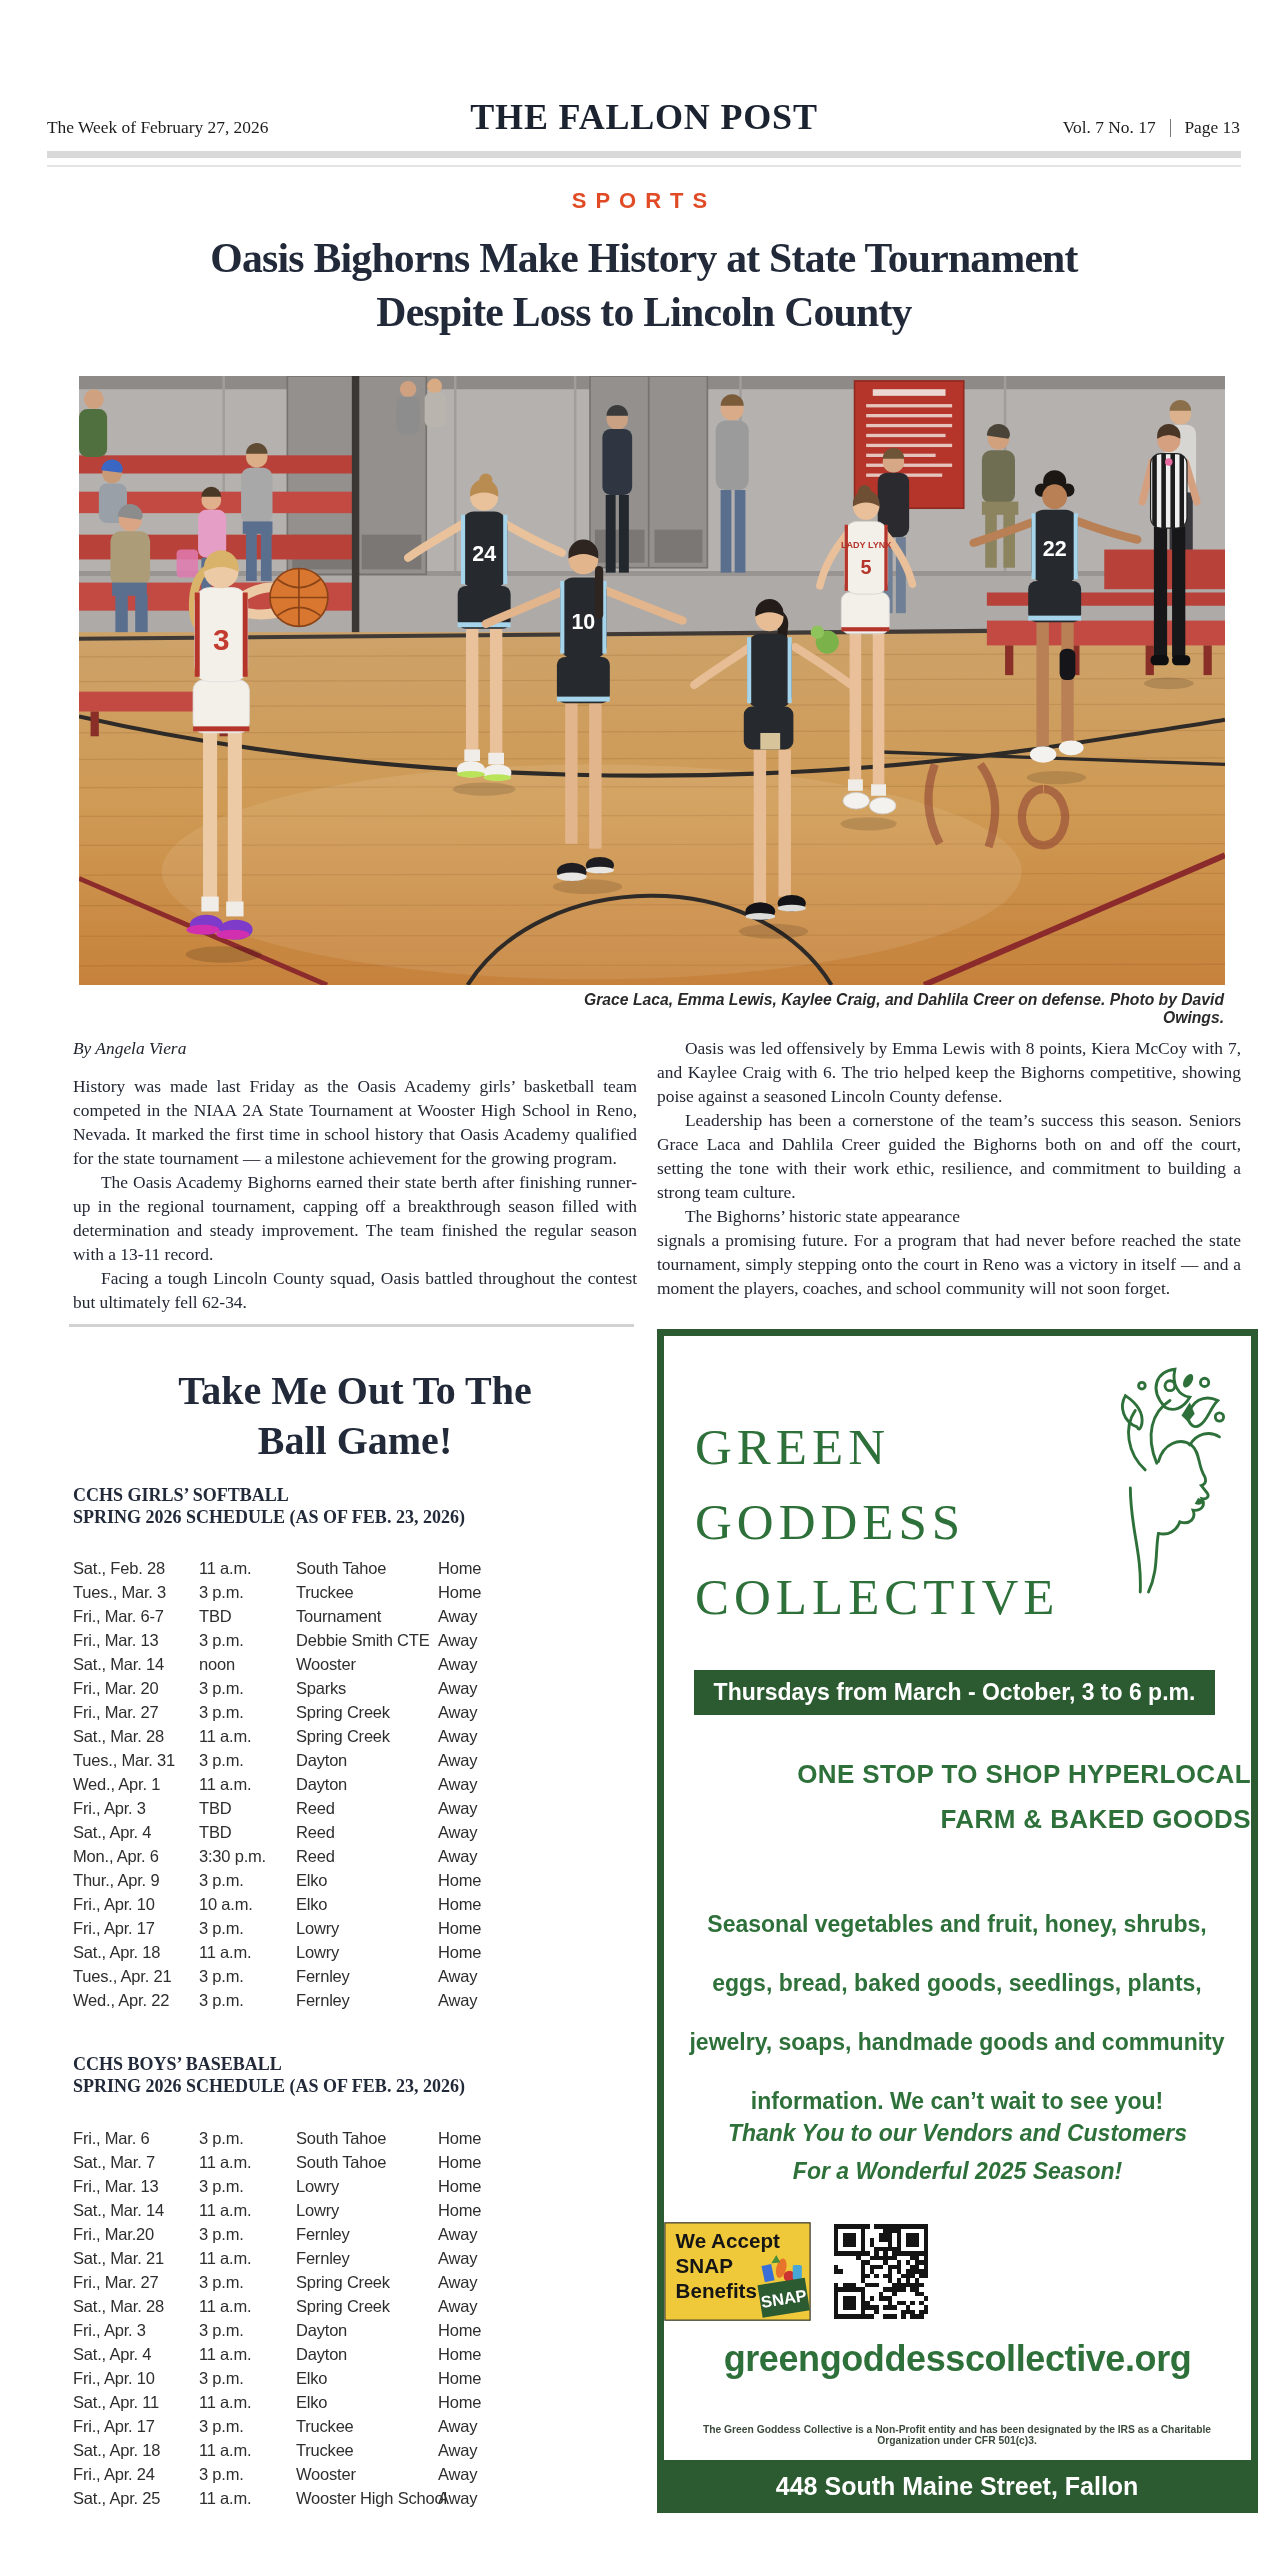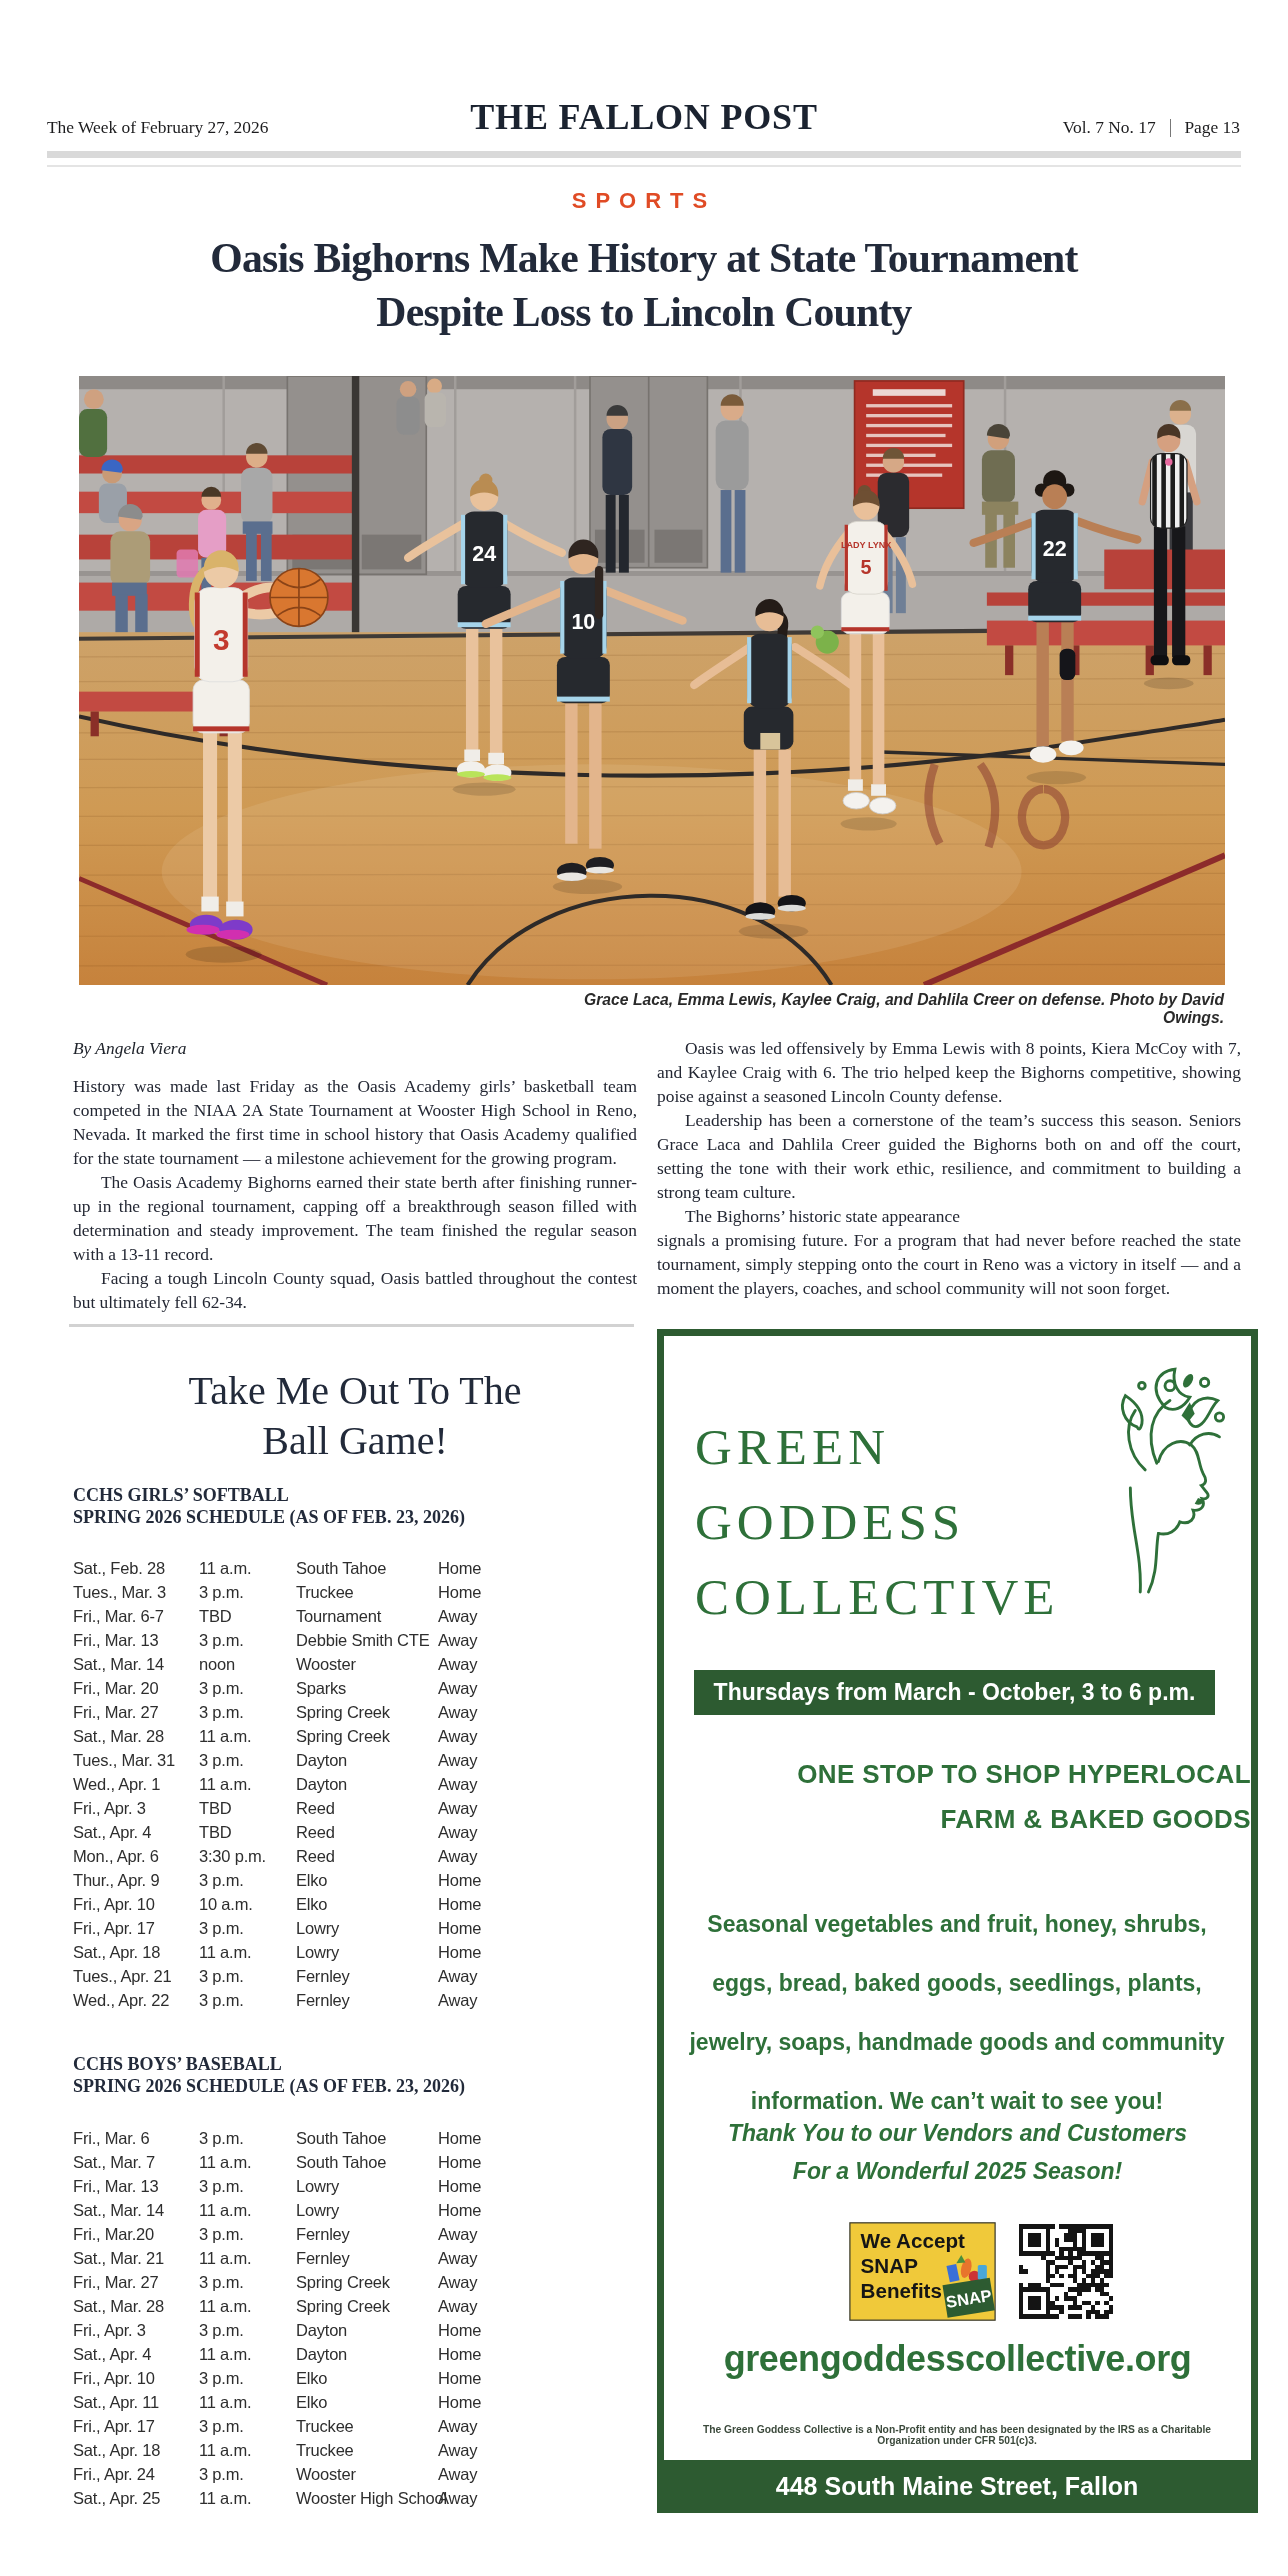--- a/index.html
+++ b/index.html
@@ -36,21 +36,21 @@
   .col{position:absolute;font-size:17.4px;line-height:24px;text-align:justify;color:#232733;}
   .col-left{left:73px;top:1074px;width:564px;}
   .col-right{left:657px;top:1036px;width:584px;}
   .body-p{margin:0;}
   .body-p.ind{text-indent:28px;}
 
   .divider{position:absolute;left:69px;top:1324px;width:565px;height:2.5px;background:#d2d2d2;}
 
   
   .ballgame{position:absolute;left:73px;top:1366px;width:564px;text-align:center;
-            font-weight:400;font-size:40px;line-height:50px;color:#222a3a;}
+            font-weight:700;font-size:40px;line-height:50px;color:#222a3a;}
   .sched-head{position:absolute;left:73px;width:564px;text-align:left;font-weight:700;
               font-size:18px;line-height:22px;color:#222a3a;}
   .sched-head-softball{top:1484px;}
   .sched-head-baseball{top:2053px;}
   .sched-table{position:absolute;left:73px;width:570px;font-family:"Liberation Sans",sans-serif;
                font-size:16.5px;letter-spacing:-0.2px;color:#2e2e2e;}
   .sched-table-softball{top:1556px;}
   .sched-table-baseball{top:2126px;}
   .sched-row{display:grid;grid-template-columns:126px 97px 142px 1fr;height:24px;align-items:center;}
   .sched-cell{white-space:nowrap;}
@@ -64,22 +64,22 @@
   .ad-banner{position:absolute;left:30px;top:334px;width:521px;height:45px;background:#2d5b31;
              color:#fff;font-weight:700;font-size:23px;display:flex;align-items:center;justify-content:center;}
   .ad-h1{position:absolute;left:0;width:100%;text-align:right;font-weight:700;font-size:26px;
          color:#2e7039;letter-spacing:0.4px;}
   .ad-h1.l1{top:423px;} .ad-h1.l2{top:468px;}
   .ad-body{position:absolute;left:23px;top:559px;width:540px;text-align:center;font-weight:700;
            font-size:23px;line-height:59px;color:#2e7039;}
   .ad-thanks{position:absolute;left:0;width:100%;text-align:center;font-weight:700;font-style:italic;
              font-size:23px;color:#2e7039;}
   .ad-thanks.l1{top:784px;} .ad-thanks.l2{top:822px;}
-  .snap-row{position:absolute;left:0;top:886px;width:100%;display:flex;justify-content:center;
-            align-items:center;gap:22px;padding-left:24px;}
+  .snap-row{position:absolute;left:0;top:886px;width:100%;display:flex;
+            align-items:center;gap:22px;}
   .qr{display:grid;grid-template-columns:repeat(21,4.5px);grid-auto-rows:4.5px;background:#fff;padding:0.8px;}
   .qr .m{background:#fff;} .qr .on{background:#141414;}
   .ad-site{position:absolute;left:0;top:1002px;width:100%;text-align:center;font-weight:700;
            font-size:36px;letter-spacing:-0.4px;color:#2e7039;}
   .ad-fine{position:absolute;left:15px;top:1088px;width:556px;text-align:center;font-weight:600;
            font-size:10.3px;color:#3c4a3c;}
   .ad-address{position:absolute;left:-7.4px;bottom:-7.4px;width:601px;height:53px;background:#2d5b31;
               color:#fff;font-weight:700;font-size:25px;display:flex;align-items:center;justify-content:center;}
 </style>
 </head>

